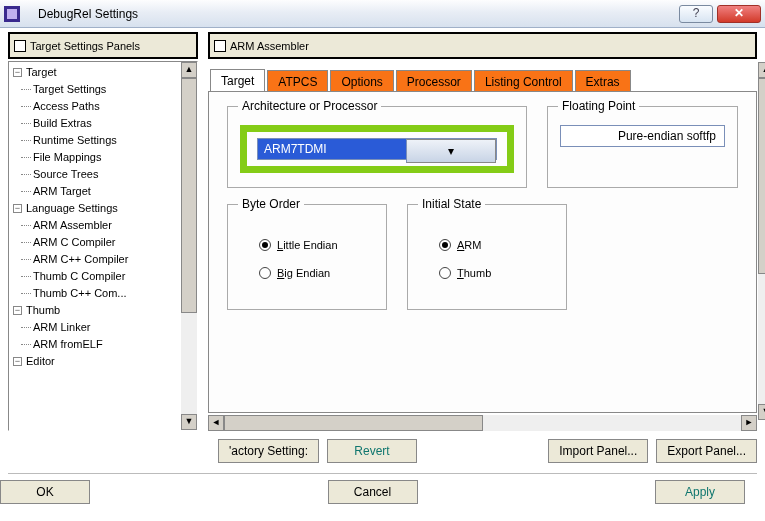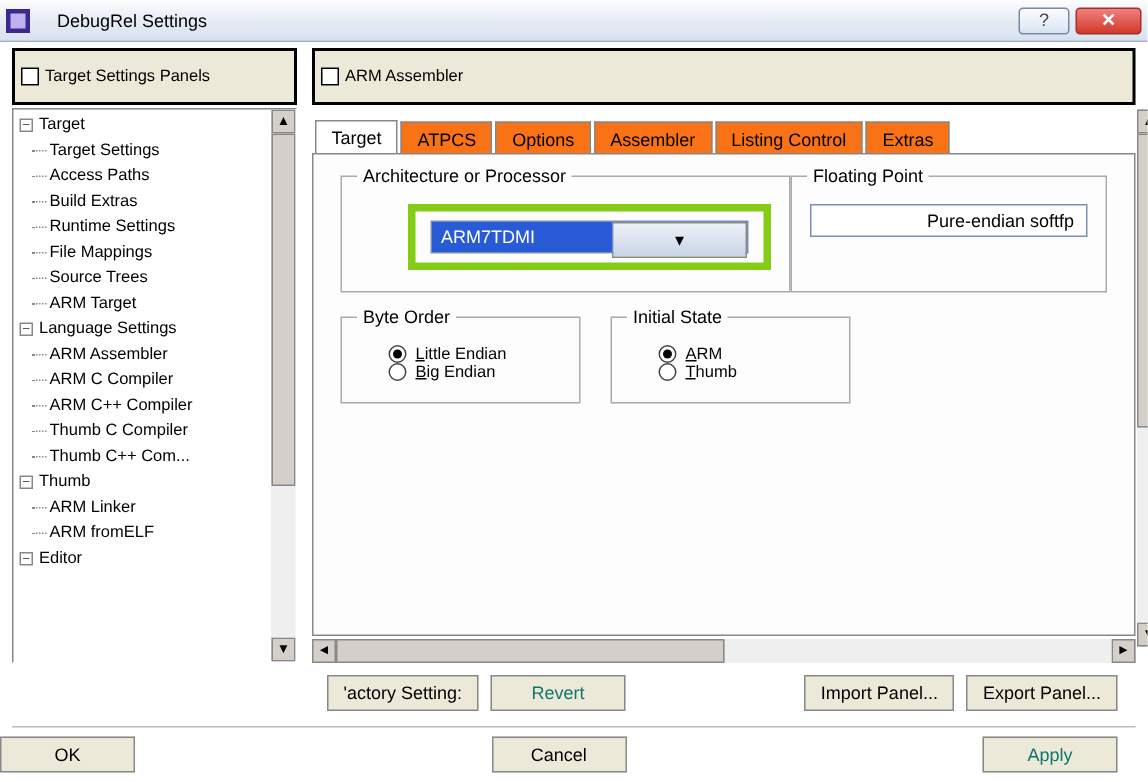--- a/index.html
+++ b/index.html
@@ -6,21 +6,21 @@
 body { margin: 0; background: #fff; width: 765px; height: 521px; overflow: hidden; }
 
 .titlebar { height: 28px; background: linear-gradient(#fdfdfe,#e8edf5 45%,#d7e1ee); border-bottom: 1px solid #a0b0c8; display: flex; align-items: center; padding: 0 4px; }
 .titlebar .icon { width: 16px; height: 16px; background: #3a2a8e; margin-right: 6px; position: relative; }
 .titlebar .icon::after { content: ""; position: absolute; left: 3px; top: 3px; width: 10px; height: 10px; background: #c0b0f0; }
 .titlebar .title { flex: 1; color: #000; font-size: 12px; margin-left: 12px; }
 .win-btn { width: 34px; height: 18px; margin-left: 4px; border-radius: 3px; border: 1px solid #7a8aa0; background: linear-gradient(#fafcff,#d8e4f2); text-align: center; line-height: 14px; font-size: 12px; color: #445; }
 .win-btn.close { background: linear-gradient(#f08080,#d23a2a); border-color: #a03028; color: #fff; width: 44px; font-weight: bold; }
 
 .panels-row { display: flex; margin: 4px 8px 0 8px; gap: 10px; }
-.panel-title-bar { height: 38px; border: 2px solid #000; background: #ece9d8; display: flex; align-items: center; padding: 0 4px; }
+.panel-title-bar { height: 27px; border: 2px solid #000; background: #ece9d8; display: flex; align-items: center; padding: 0 4px; }
 .panel-title-bar .sq { width: 12px; height: 12px; border: 1px solid #000; background: #fff; margin-right: 4px; }
 .panel-title-bar.left { width: 190px; }
 .panel-title-bar.right { flex: 1; }
 
 .main-row { display: flex; margin: 2px 8px 0 8px; gap: 10px; height: 370px; }
 
 .tree-wrap { width: 190px; border-top: 1px solid #888; border-left: 1px solid #888; border-right: 1px solid #fff; border-bottom: 1px solid #fff; background: #fff; position: relative; overflow: hidden; }
 .tree { padding: 2px 0 2px 2px; white-space: nowrap; font-size: 12px; line-height: 17px; }
 .tree-node { display: flex; align-items: center; }
 .tree-node .exp { width: 9px; height: 9px; border: 1px solid #888; margin: 0 4px 0 2px; text-align: center; line-height: 7px; font-size: 9px; background: #fff; color: #555; }
@@ -37,42 +37,42 @@
 .tab { padding: 4px 10px 3px 10px; border: 1px solid #888; border-bottom: none; background: #f97316; margin-right: 2px; font-size: 12px; position: relative; top: 1px; }
 .tab.active { background: #fff; border-bottom: 1px solid #fff; }
 .tab-body { flex: 1; border: 1px solid #888; background: #fdfdfd; position: relative; padding: 14px 18px; }
 .rvscroll { position: absolute; right: -18px; top: -30px; bottom: -8px; width: 16px; background: #e8e8e8; display: flex; flex-direction: column; }
 .rvscroll .arr { height: 16px; background: #d4d0c8; border: 1px solid #888; text-align: center; line-height: 12px; font-size: 9px; }
 .rvscroll .track { flex: 1; background: #efefef; position: relative; }
 .rvscroll .thumb { position: absolute; left: 0; right: 0; top: 0; height: 60%; background: #d4d0c8; border: 1px solid #888; }
 
 .groupbox { border: 1px solid #aaa; position: relative; padding: 18px 12px 14px 12px; margin-bottom: 16px; }
 .groupbox .legend { position: absolute; top: -8px; left: 10px; background: #fdfdfd; padding: 0 4px; font-size: 12px; }
-.row1 { display: flex; }
+.row1 { display: flex; gap: 20px; }
 .row1 .groupbox.arch { flex: 0 0 300px; }
 .row1 .groupbox.fp { flex: 1; text-align: right; }
-.redbox { border: 5px solid #84cc16; padding: 6px 10px; margin-left: 32px; }
+.redbox { border: 7px solid #84cc16; padding: 6px 10px; }
 .combo { display: flex; height: 22px; border: 1px solid #7a8fb8; background: #fff; }
 .combo .sel { flex: 1; background: #2a5bd7; color: #fff; padding: 3px 6px; font-size: 12px; }
 .combo .btn { width: 18px; background: linear-gradient(#eef2f8,#c8d4e6); border-left: 1px solid #7a8fb8; text-align: center; line-height: 18px; }
 .textval { border: 1px solid #7a8fb8; background: #fff; height: 22px; padding: 3px 8px; font-size: 12px; overflow: hidden; white-space: nowrap; }
 
 .row2 { display: flex; gap: 20px; }
 .row2 .groupbox { flex: 0 0 160px; }
-.radio { display: flex; align-items: center; margin: 0 0; font-size: 12px; padding-left: 19px; }
+.radio { display: flex; align-items: center; margin: 16px 0; font-size: 12px; padding-left: 19px; }
 .radio .r { width: 12px; height: 12px; border: 1px solid #444; border-radius: 50%; margin-right: 6px; display: flex; align-items: center; justify-content: center; background: #fff; }
 .radio .r.checked::after { content: ""; width: 6px; height: 6px; background: #000; border-radius: 50%; }
 .radio u { text-decoration: underline; }
 
 .hscroll { height: 16px; background: #e8e8e8; display: flex; margin-top: 2px; }
 .hscroll .arr { width: 16px; background: #d4d0c8; border: 1px solid #888; text-align: center; line-height: 12px; font-size: 9px; }
 .hscroll .track { flex: 1; background: #efefef; position: relative; }
 .hscroll .thumb { position: absolute; top: 0; bottom: 0; left: 0; width: 50%; background: #d4d0c8; border: 1px solid #888; }
 
-.btnrow1 { display: flex; gap: 8px; margin: 8px 20px 0 8px; padding-left: 210px; }
+.btnrow1 { display: flex; gap: 8px; margin: 8px 8px 0 8px; padding-left: 210px; }
 .btnrow1 .spacer { flex: 1; }
 .btn { height: 24px; min-width: 90px; background: #ece9d8; border: 1px solid #888; padding: 0 10px; display: inline-flex; align-items: center; justify-content: center; font-size: 12px; overflow: hidden; white-space: nowrap; }
 .btn.disabled { color: #0f766e; }
 hr.sep { border: none; border-top: 1px solid #bbb; margin: 10px 8px 6px 8px; }
 .btnrow2 { display: flex; gap: 10px; justify-content: space-between; margin: 0 20px 8px 0; }
 </style>
 </head>
 <body>
 
 <div class="titlebar">
@@ -134,21 +134,21 @@
         </div>
       <div class="arr">▼</div>
     </div>
   </div>
 
   <div class="right-pane">
     <div class="tabs" id="tabs">
         <div class="tab active">Target</div>
         <div class="tab">ATPCS</div>
         <div class="tab">Options</div>
-        <div class="tab">Assembler</div>
+        <div class="tab">Processor</div>
         <div class="tab">Listing Control</div>
         <div class="tab">Extras</div>
       </div>
     <div class="tab-body">
 
       <div class="row1">
         <div class="groupbox arch">
           <div class="legend">Architecture or Processor</div>
           <div class="redbox">
             <div class="combo">

